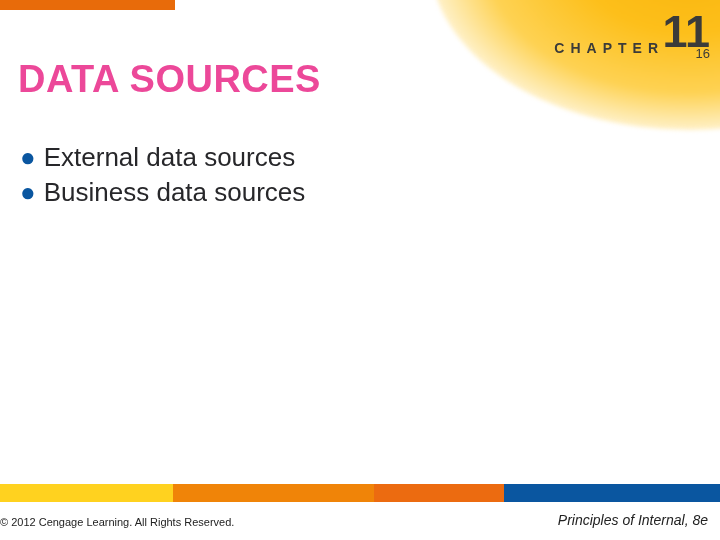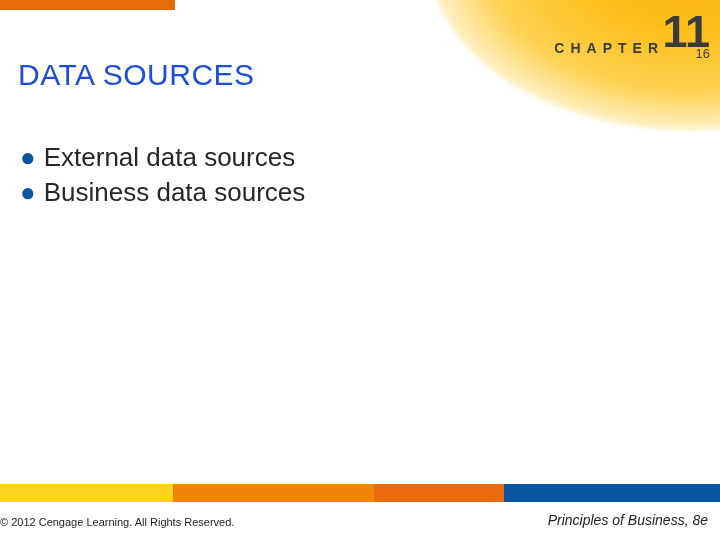--- a/index.html
+++ b/index.html
@@ -60,23 +60,23 @@
     right: 10px;
     font-size: 13px;
     color: #3b3b39;
     margin-left: 48px;
   }
 
   .title {
     position: absolute;
     top: 58px;
     left: 18px;
-    font-size: 30px;
-    font-weight: 400;
-    color: #1d4ed8;
+    font-size: 38px;
+    font-weight: 700;
+    color: #ec4899;
     letter-spacing: 0.5px;
   }
 
   .bullets {
     position: absolute;
     top: 140px;
     left: 20px;
     right: 20px;
   }
   .bullet {
@@ -143,15 +143,15 @@
     </div>
     <div class="bullet">
       <span class="dot">●</span>
       <span>Business data sources</span>
     </div>
   </div>
 
   <div class="ribbon"></div>
 
   <div class="copyright">© 2012 Cengage Learning. All Rights Reserved.</div>
-  <div class="book-title">Principles of Business, 8e</div>
+  <div class="book-title">Principles of Internal, 8e</div>
 
 </div>
 
 </body></html>

